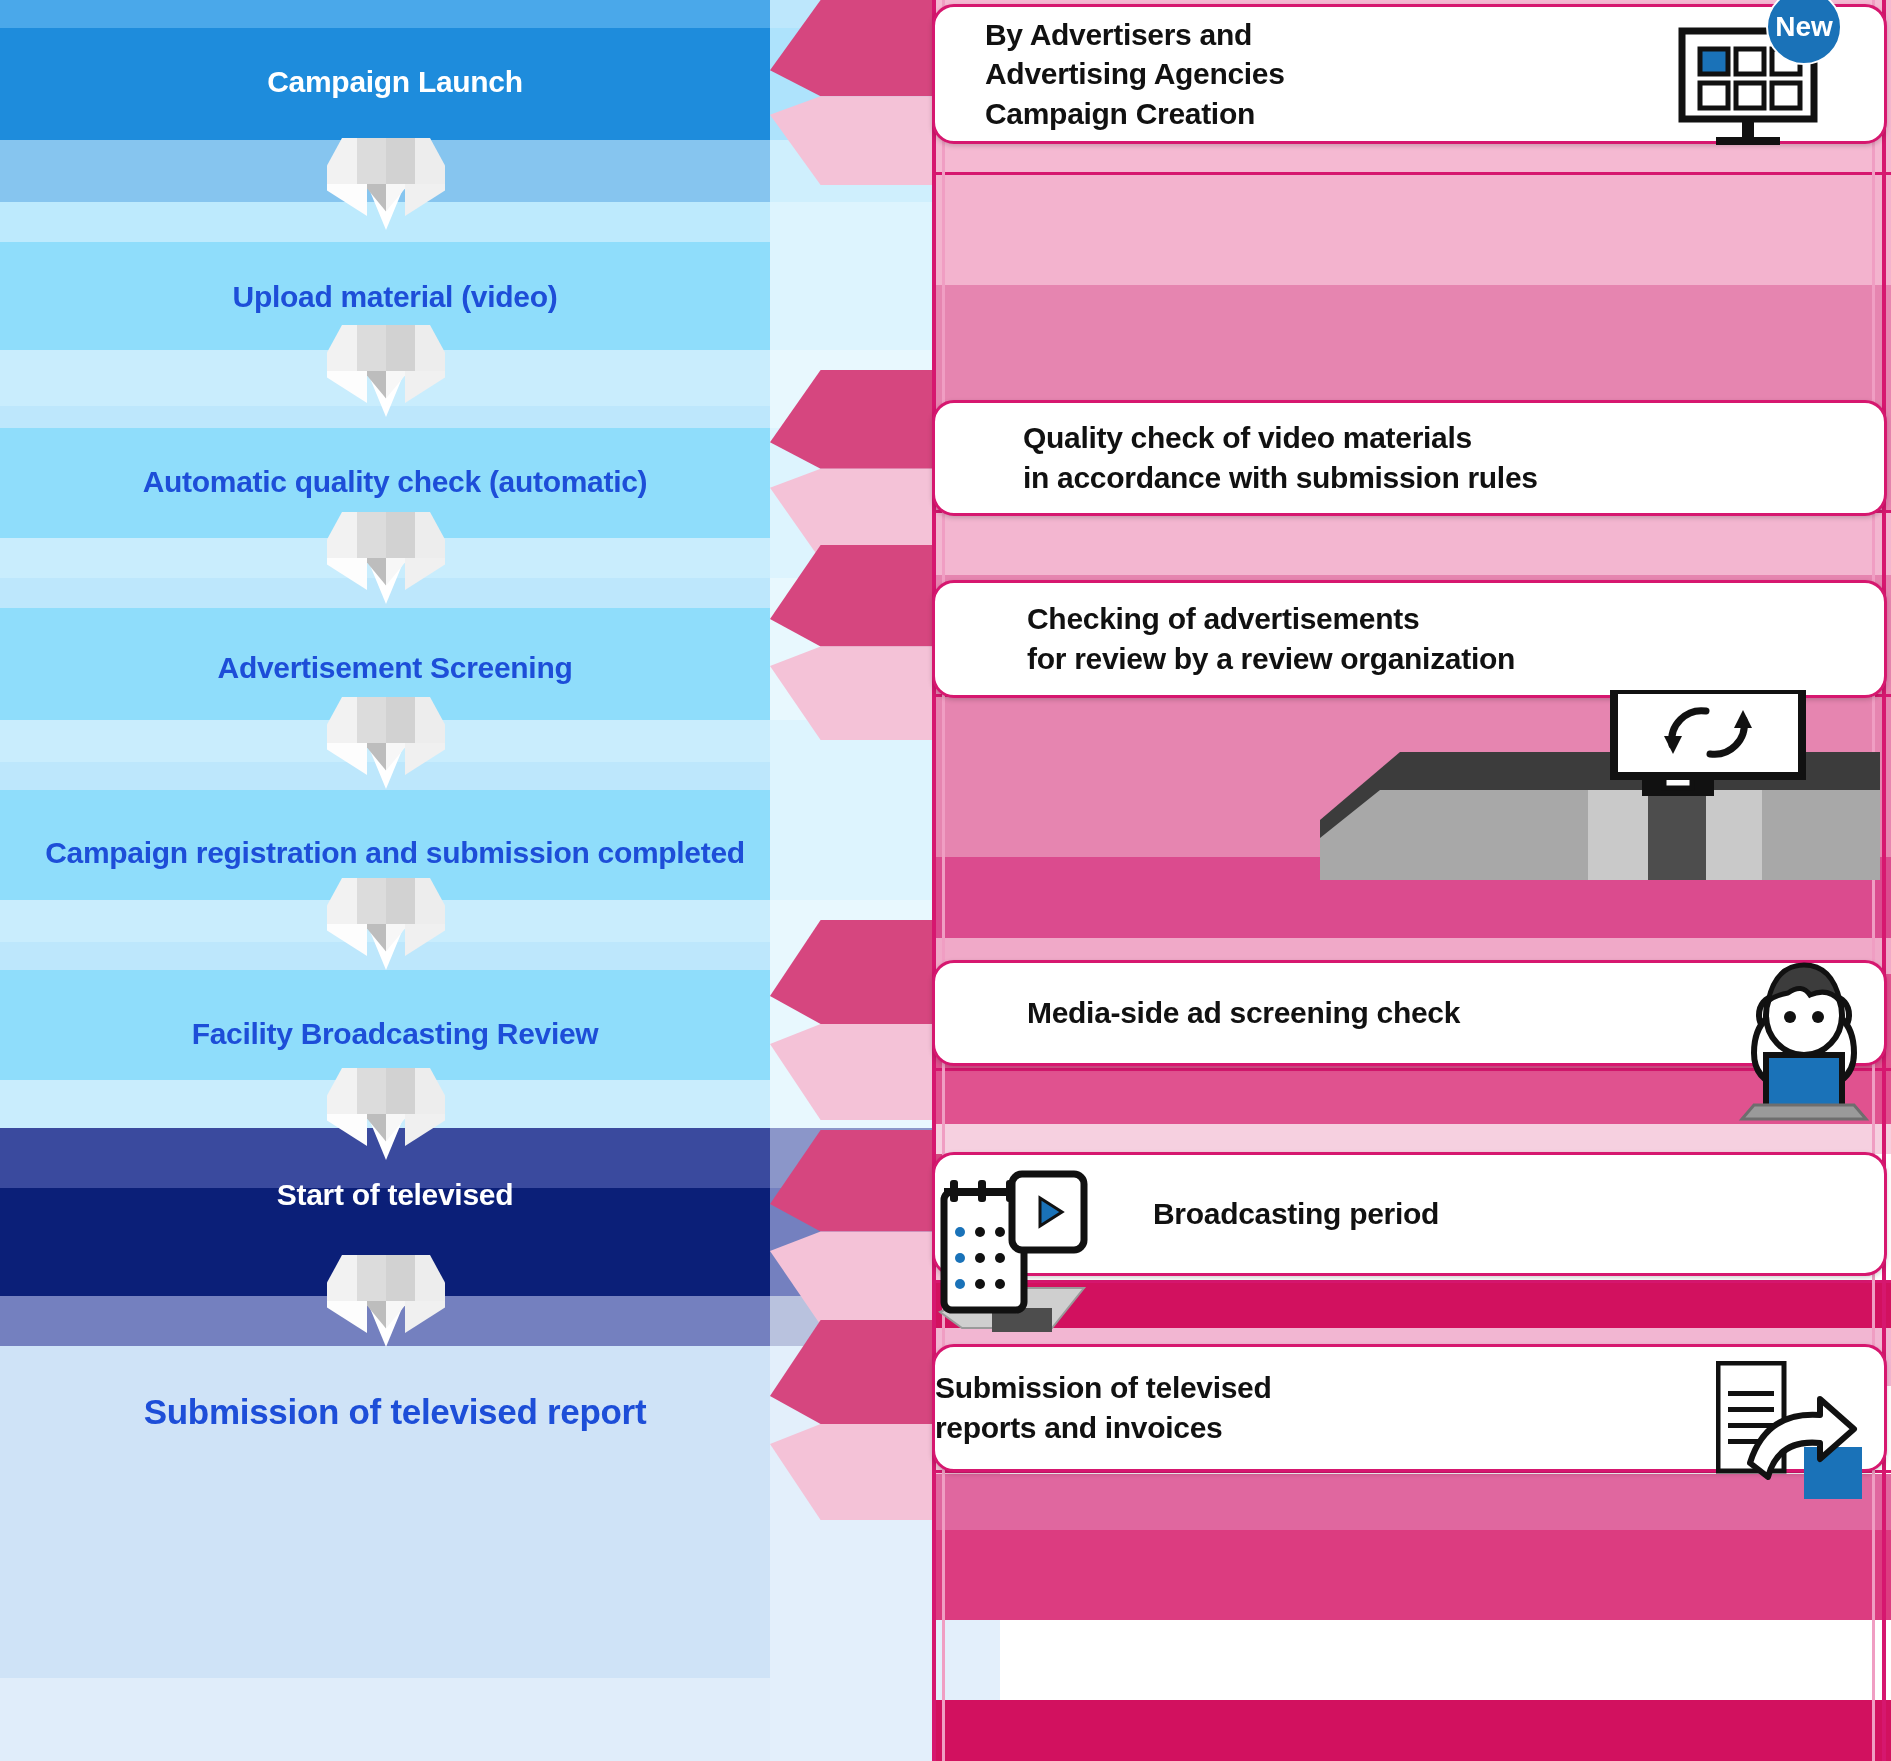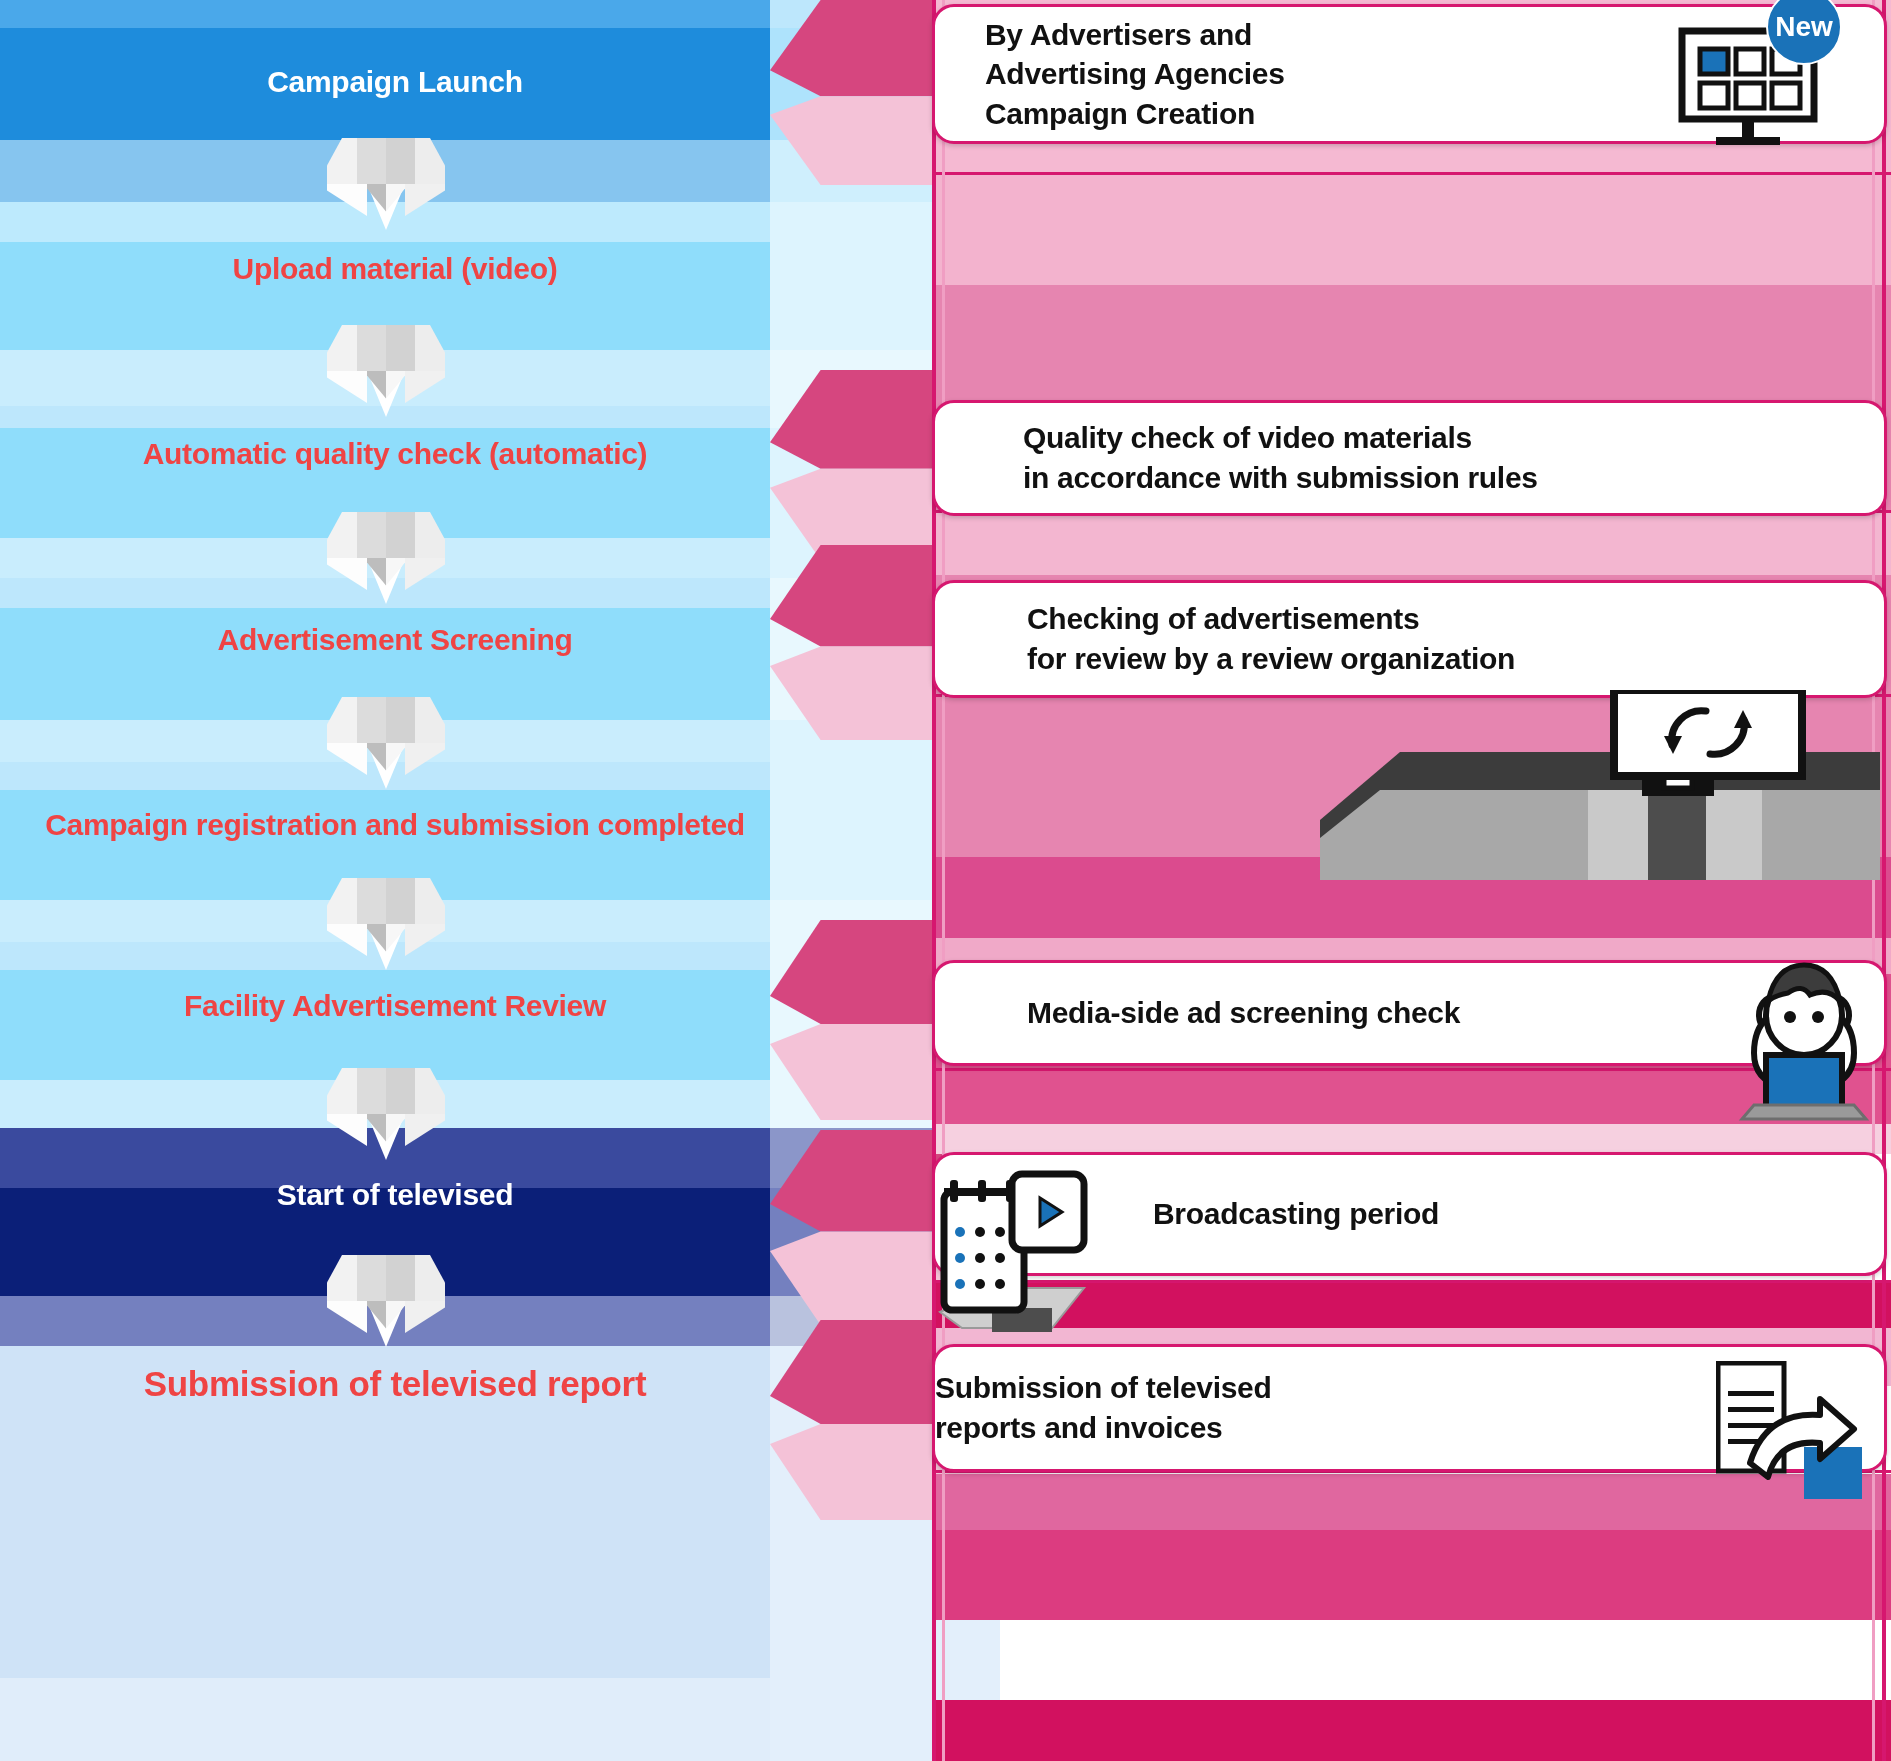--- a/index.html
+++ b/index.html
@@ -14,21 +14,21 @@
   
   .left-col { position:absolute; left:0; top:0; width:820px; height:1761px; }
   .band { position:absolute; left:0; width:820px; }
   .step-label {
     position:absolute; left:0; width:790px;
     text-align:center;
     font-weight:bold;
     letter-spacing:-0.3px;
     white-space:nowrap;
   }
-  .step-label.dark { color:#ef4444; }
+  .step-label.dark { color:#1d4ed8;margin-top:28px; }
   .step-label.light { color:#ffffff; }
 
   
   .gem { position:absolute; width:118px; height:92px; }
   .gem .t1 { position:absolute; left:0;  top:0; width:30px; height:46px; background:#f2f2f2;
              clip-path: polygon(0% 60%, 50% 0%, 100% 0%, 100% 100%, 0 100%); }
   .gem .t2 { position:absolute; left:30px; top:0; width:29px; height:46px; background:#dcdcdc; }
   .gem .t3 { position:absolute; left:59px; top:0; width:29px; height:46px; background:#d2d2d2; }
   .gem .t4 { position:absolute; left:88px; top:0; width:30px; height:46px; background:#ededed;
              clip-path: polygon(0 0, 50% 0, 100% 60%, 100% 100%, 0 100%); }
@@ -118,21 +118,21 @@
     <div class="step-label light" style="top:65px; font-size:30px;">Campaign Launch</div>
 
     <div class="step-label dark" style="top:252px; font-size:30px;">Upload material (video)</div>
 
     <div class="step-label dark" style="top:437px; font-size:30px;">Automatic quality check (automatic)</div>
 
     <div class="step-label dark" style="top:623px; font-size:30px;">Advertisement Screening</div>
 
     <div class="step-label dark" style="top:808px; font-size:30px;">Campaign registration and submission completed</div>
 
-    <div class="step-label dark" style="top:989px; font-size:30px;">Facility Advertisement Review</div>
+    <div class="step-label dark" style="top:989px; font-size:30px;">Facility Broadcasting Review</div>
 
     <div class="step-label light" style="top:1178px; font-size:30px;">Start of televised</div>
 
     <div class="step-label dark" style="top:1364px; font-size:35px;">Submission of televised report</div>
 
     <div class="gem" style="left:327px; top:138px;">
       <div class="t1"></div>
         <div class="t2"></div>
         <div class="t3"></div>
         <div class="t4"></div>

